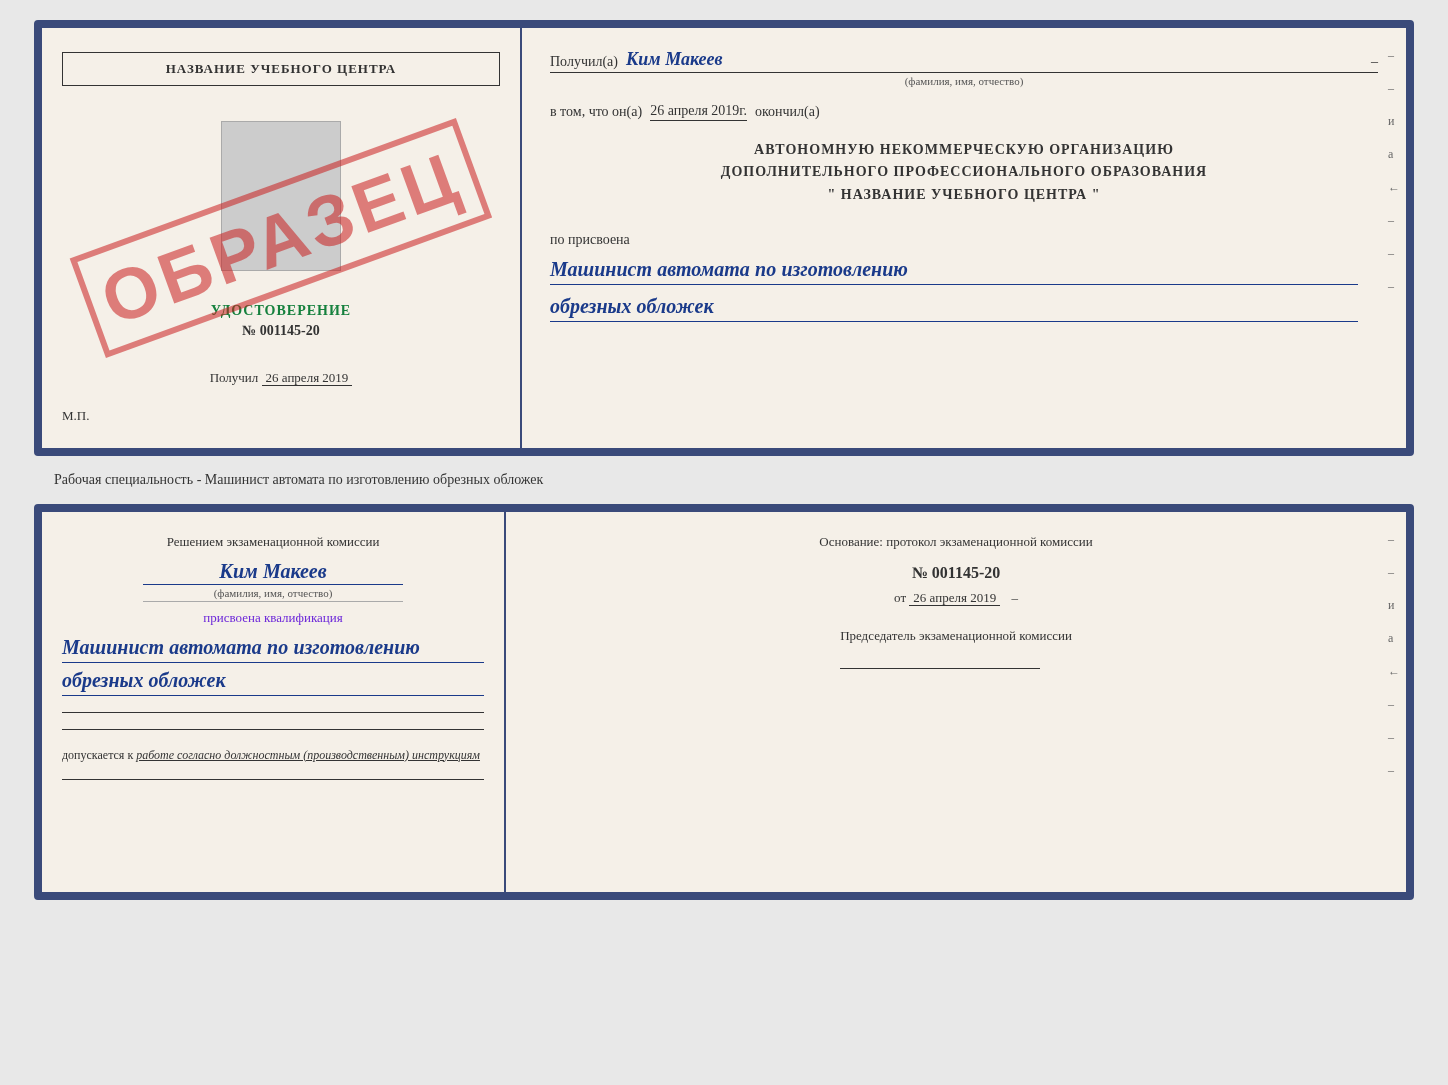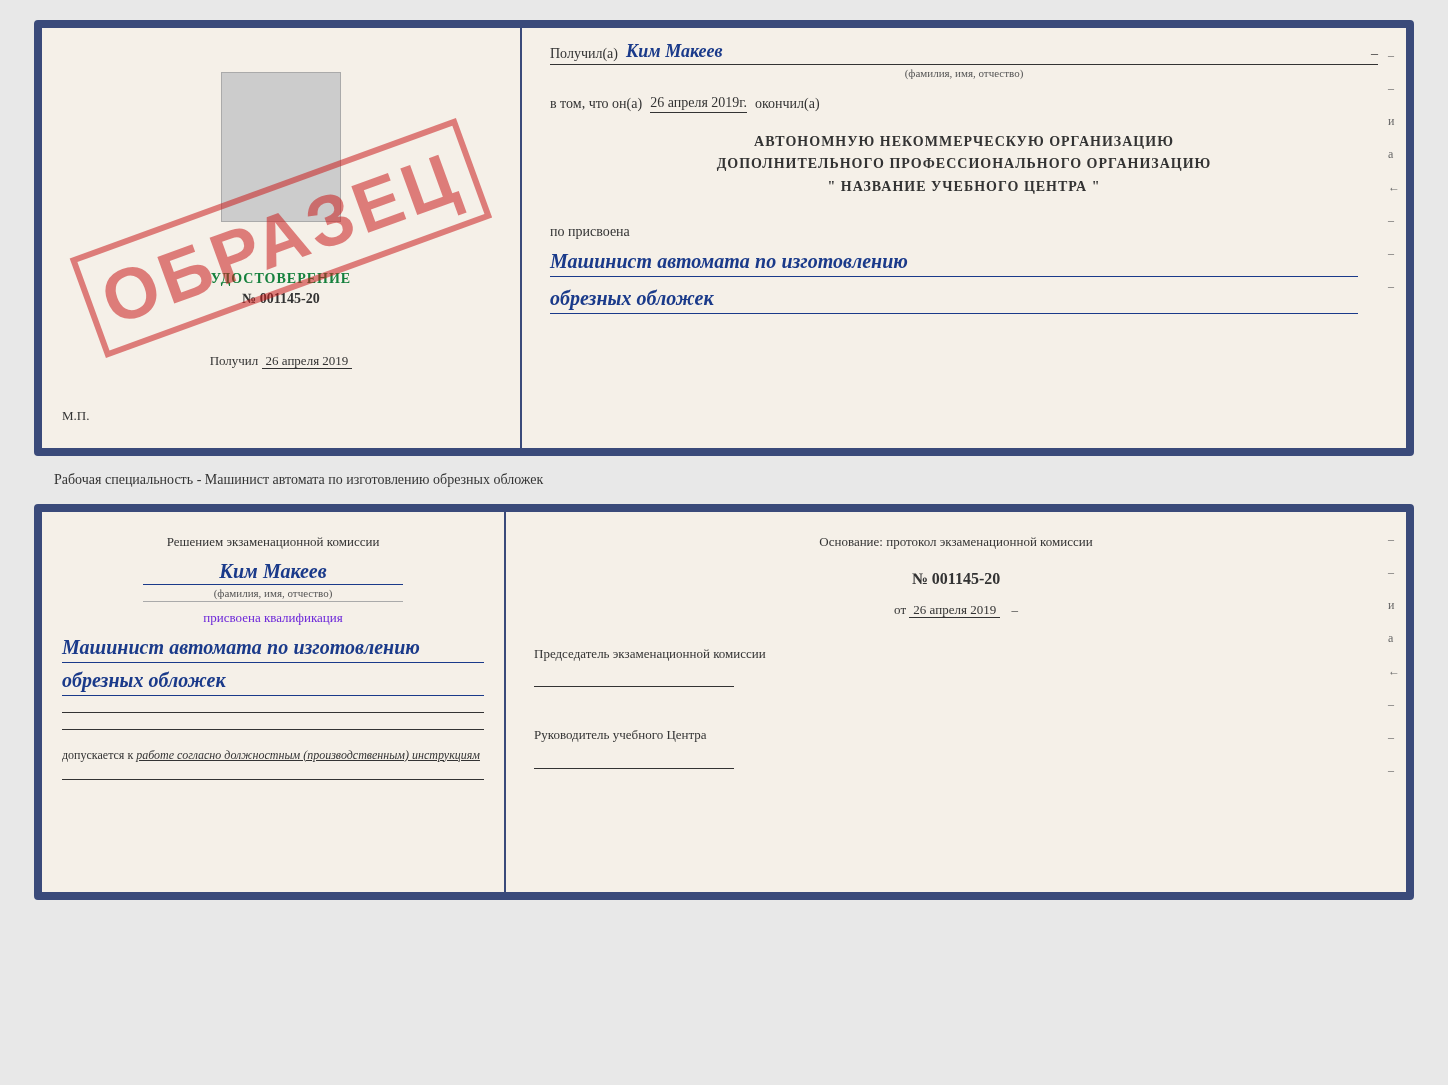--- a/index.html
+++ b/index.html
@@ -32,21 +32,21 @@
       padding: 24px 20px;
       position: relative;
       display: flex;
       flex-direction: column;
       align-items: center;
       justify-content: space-between;
     }
 
     .card-right {
       flex: 1;
-      padding: 12px 28px;
+      padding: 20px 28px;
       display: flex;
       flex-direction: column;
       gap: 12px;
     }
 
     .school-name-box {
       border: 1px solid #333;
       padding: 8px 16px;
       text-align: center;
       font-size: 13px;
@@ -191,21 +191,22 @@
       display: flex;
       flex-direction: column;
       gap: 8px;
     }
 
     .bottom-right {
       flex: 1;
       padding: 20px 28px;
       display: flex;
       flex-direction: column;
-      gap: 10px;
+      gap: 4px;
+      align-items: center;
     }
 
     .resheniem-text {
       font-size: 13px;
       color: #333;
       text-align: center;
       line-height: 1.5;
     }
 
     .kim-makeev-handwritten {
@@ -296,20 +297,21 @@
       color: #333;
       align-self: flex-start;
     }
   </style>
 </head>
 <body>
 
 <div class="document-card">
 
   <div class="card-left">
+    <div class="school-name-box">НАЗВАНИЕ УЧЕБНОГО ЦЕНТРА</div>
 
     <div style="display:flex; flex-direction:column; align-items:center; width:100%; margin-top:10px;">
       <div class="photo-box"></div>
     </div>
 
     <div class="udostoverenie-block" style="margin-top:8px;">
       <div class="udostoverenie-title">УДОСТОВЕРЕНИЕ</div>
       <div class="udostoverenie-number">№ 001145-20</div>
     </div>
 
@@ -335,21 +337,21 @@
     </div>
 
     <div class="vtom-row">
       <span>в том, что он(а)</span>
       <span class="vtom-date">26 апреля 2019г.</span>
       <span>окончил(а)</span>
     </div>
 
     <div class="org-block">
       <div>АВТОНОМНУЮ НЕКОММЕРЧЕСКУЮ ОРГАНИЗАЦИЮ</div>
-      <div>ДОПОЛНИТЕЛЬНОГО ПРОФЕССИОНАЛЬНОГО ОРГАНИЗАЦИЮ</div>
+      <div>ДОПОЛНИТЕЛЬНОГО ПРОФЕССИОНАЛЬНОГО ОБРАЗОВАНИЯ</div>
       <div>"  НАЗВАНИЕ УЧЕБНОГО ЦЕНТРА  "</div>
     </div>
 
     <div style="display:flex; flex-direction:column; gap:4px; flex:1; padding-right:20px;">
       <div class="po-professii">по присвоена</div>
       <div class="profession-handwritten">
         <span>Машинист автомата по изготовлению</span>
       </div>
       <div class="profession-handwritten">
         <span>обрезных обложек</span>
@@ -407,24 +409,20 @@
       <span>от</span>
       <span style="border-bottom:1px solid #333; padding:0 4px;">26 апреля 2019</span>
       <span style="margin-left:8px;">–</span>
     </div>
 
     <div class="predsedatel-block" style="margin-top:16px;">
       <div class="predsedatel-label">Председатель экзаменационной комиссии</div>
       <div class="signature-line"></div>
     </div>
 
-    <div style="margin-top:16px;">
-      <div class="rukovoditel-label">Руководитель учебного Центра</div>
-      <div class="signature-line"></div>
-    </div>
 
     <div style="position:absolute; right:6px; top:20px; display:flex; flex-direction:column; gap:18px; font-size:12px; color:#666;">
       <span>–</span>
       <span>–</span>
       <span>и</span>
       <span>а</span>
       <span>←</span>
       <span>–</span>
       <span>–</span>
       <span>–</span>

